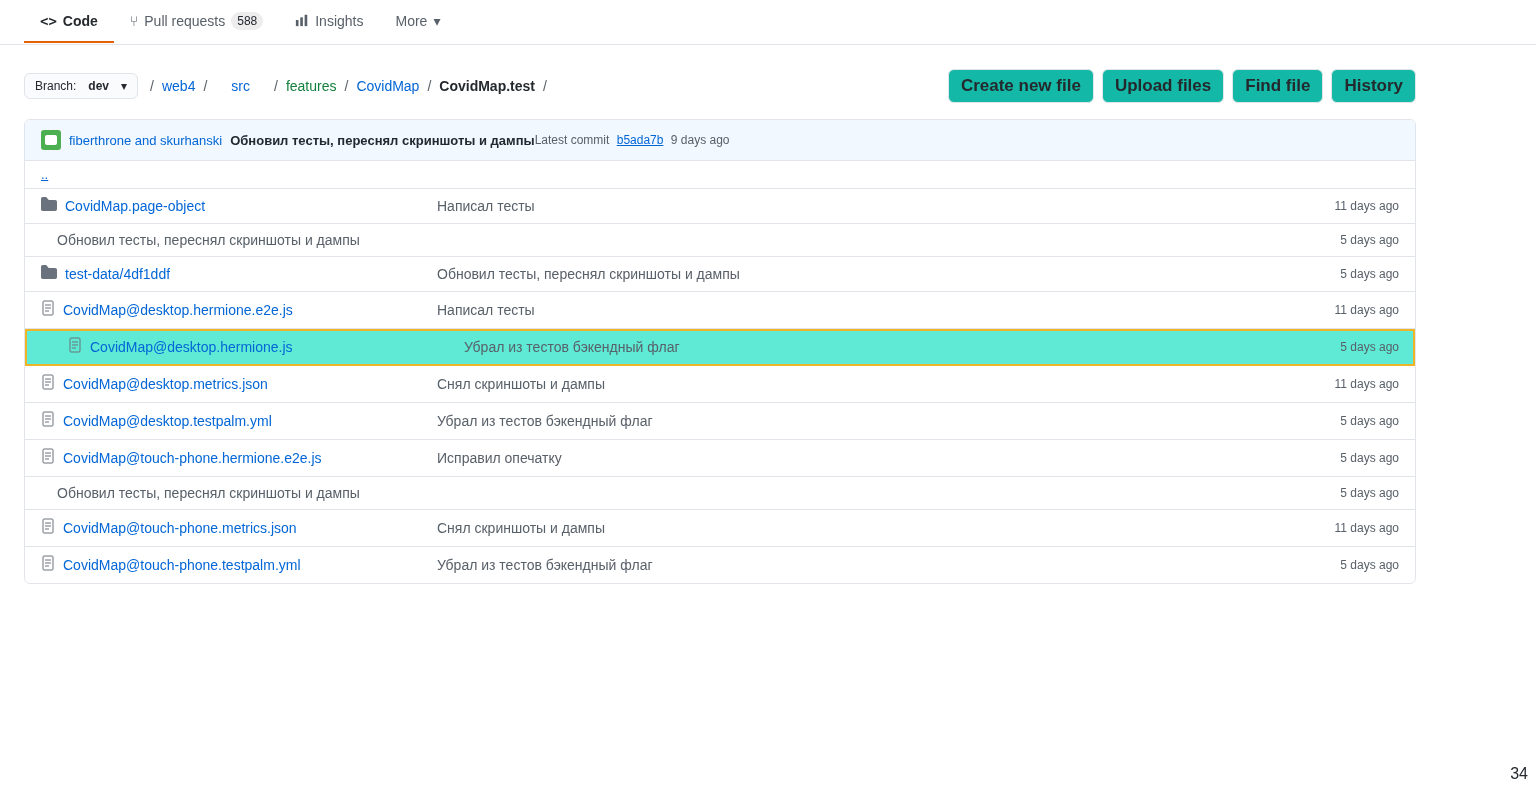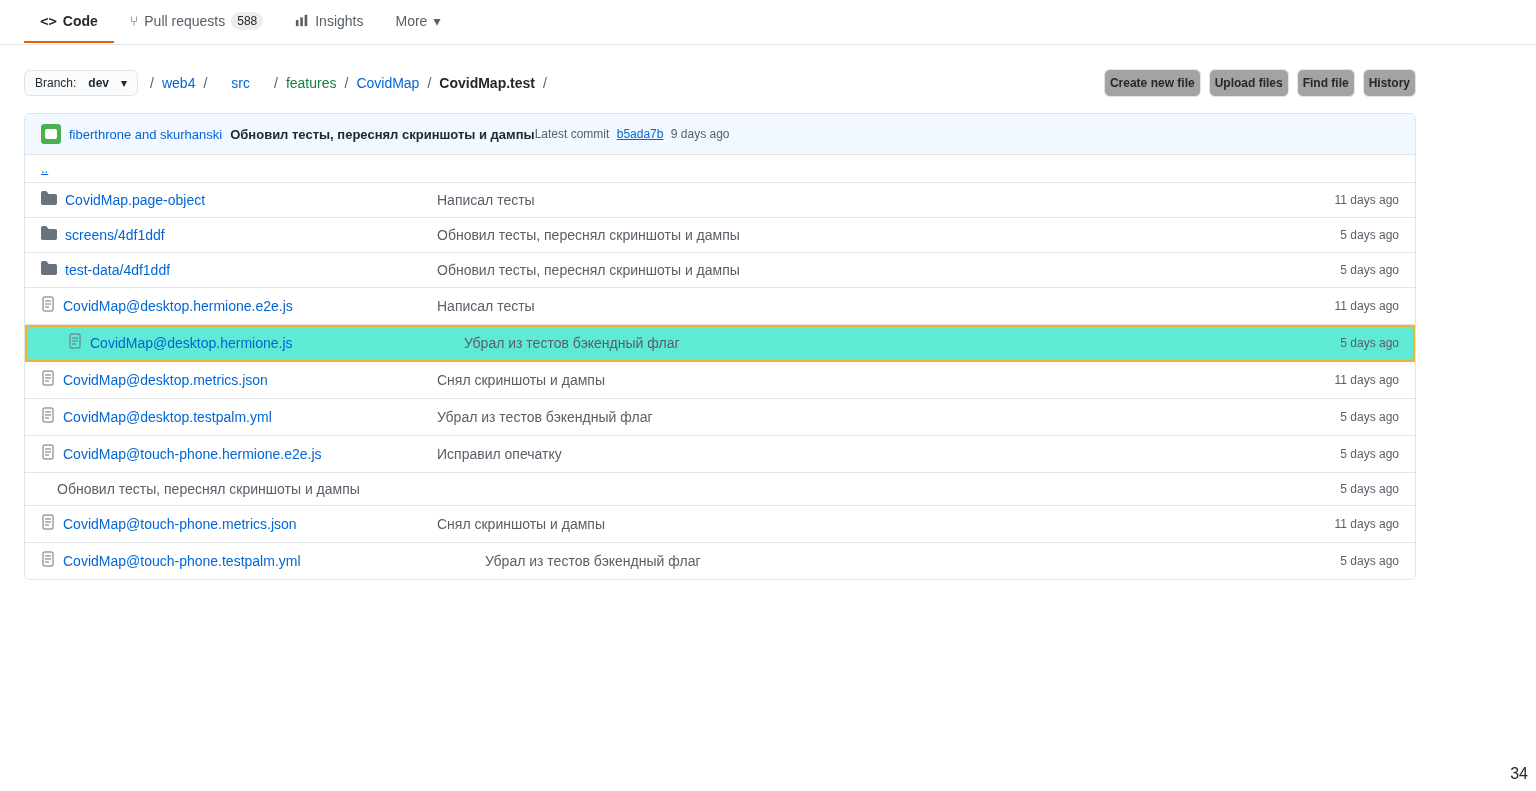--- a/index.html
+++ b/index.html
@@ -15,34 +15,34 @@
     .content { padding: 24px; max-width: 1440px; }
 
     
     .top-row { display: flex; align-items: center; justify-content: space-between; margin-bottom: 16px; }
     .breadcrumb { display: flex; align-items: center; gap: 4px; font-size: 14px; }
     .breadcrumb a { color: #0366d6; text-decoration: none; }
     .breadcrumb .sep { color: #586069; }
     .branch-btn { display: inline-flex; align-items: center; gap: 12px; padding: 5px 10px; border: 1px solid #e1e4e8; border-radius: 6px; font-size: 12px; background: #fafbfc; cursor: pointer; color: #24292e; }
 
     .action-buttons { display: flex; gap: 8px; }
-    .action-btn { padding: 6px 5px; font-size: 12px; font-weight: 600; background: #a3a3a3; border: 1px solid #e1e4e8; border-radius: 6px; cursor: pointer; color: #24292e; white-space: nowrap; }
+    .action-btn { padding: 6px 12px; font-size: 17px; font-weight: 600; background: #14b8a6; border: 1px solid #e1e4e8; border-radius: 6px; cursor: pointer; color: #24292e; white-space: nowrap; }
 
     
     .file-table { border: 1px solid #e1e4e8; border-radius: 6px; overflow: hidden; }
 
     
     .commit-header { display: flex; align-items: center; justify-content: flex-start; padding: 10px 16px; background: #f1f8ff; border-bottom: 1px solid #e1e4e8; font-size: 13px; }
     .commit-header-left { display: flex; align-items: center; gap: 8px; }
     .commit-header-right { color: #586069; font-size: 12px; }
     .commit-header-right a { color: #0366d6; }
 
     
     .file-row { display: flex; align-items: center; padding: 8px 16px; border-bottom: 1px solid #e1e4e8; font-size: 14px; }
-    .file-row:last-child { border-bottom: none; gap: 48px; }
+    .file-row:last-child { border-bottom: none; }
     .file-row.highlighted { outline: 2px solid #f0b429; outline-offset: -2px; background: #5eead4; padding-left: 43px; }
     .file-row.parent-row { padding: 6px 16px; }
 
     .col-name { flex: 0 0 380px; display: flex; align-items: center; gap: 8px; min-width: 0; }
     .col-message { flex: 1; color: #586069; min-width: 0; padding: 0 16px; }
     .col-time { flex: 0 0 120px; text-align: right; color: #586069; font-size: 12px; }
 
     .file-icon { flex-shrink: 0; color: #6a737d; font-size: 16px; }
 
     .file-name-link { color: #0366d6; text-decoration: none; overflow: hidden; text-overflow: ellipsis; white-space: nowrap; }
@@ -160,39 +160,31 @@
               <path d="M1.75 0A1.75 1.75 0 000 1.75v10.5C0 13.216.784 14 1.75 14h12.5A1.75 1.75 0 0016 12.25V4.75A1.75 1.75 0 0014.25 3H7.75L6.05.95A1.75 1.75 0 004.75 0H1.75z"></path>
             </svg>
         </span>
         <a href="#" class="file-name-link">CovidMap.page-object</a>
       </div>
       <div class="col-message">Написал тесты</div>
       <div class="col-time">11 days ago</div>
     </div>
 
     <div class="file-row">
+      <div class="col-message">Обновил тесты, переснял скриншоты и дампы</div>
+      <div class="col-time">5 days ago</div>
+    </div>
+
+    <div class="file-row">
       <div class="col-name">
         <span class="file-icon">
           <svg width="16" height="14" viewBox="0 0 16 14" fill="#6a737d">
               <path d="M1.75 0A1.75 1.75 0 000 1.75v10.5C0 13.216.784 14 1.75 14h12.5A1.75 1.75 0 0016 12.25V4.75A1.75 1.75 0 0014.25 3H7.75L6.05.95A1.75 1.75 0 004.75 0H1.75z"></path>
             </svg>
         </span>
-        <a href="#" class="file-name-link">screens/<span style="color:#0366d6;">4df1ddf</span></a>
-      </div>
-      <div class="col-message">Обновил тесты, переснял скриншоты и дампы</div>
-      <div class="col-time">5 days ago</div>
-    </div>
-
-    <div class="file-row">
-      <div class="col-name">
-        <span class="file-icon">
-          <svg width="16" height="14" viewBox="0 0 16 14" fill="#6a737d">
-              <path d="M1.75 0A1.75 1.75 0 000 1.75v10.5C0 13.216.784 14 1.75 14h12.5A1.75 1.75 0 0016 12.25V4.75A1.75 1.75 0 0014.25 3H7.75L6.05.95A1.75 1.75 0 004.75 0H1.75z"></path>
-            </svg>
-        </span>
         <a href="#" class="file-name-link">test-data/<span style="color:#0366d6;">4df1ddf</span></a>
       </div>
       <div class="col-message">Обновил тесты, переснял скриншоты и дампы</div>
       <div class="col-time">5 days ago</div>
     </div>
 
     <div class="file-row">
       <div class="col-name">
         <span class="file-icon">
           <svg width="14" height="16" viewBox="0 0 12 16" fill="none" stroke="#6a737d" stroke-width="1">

